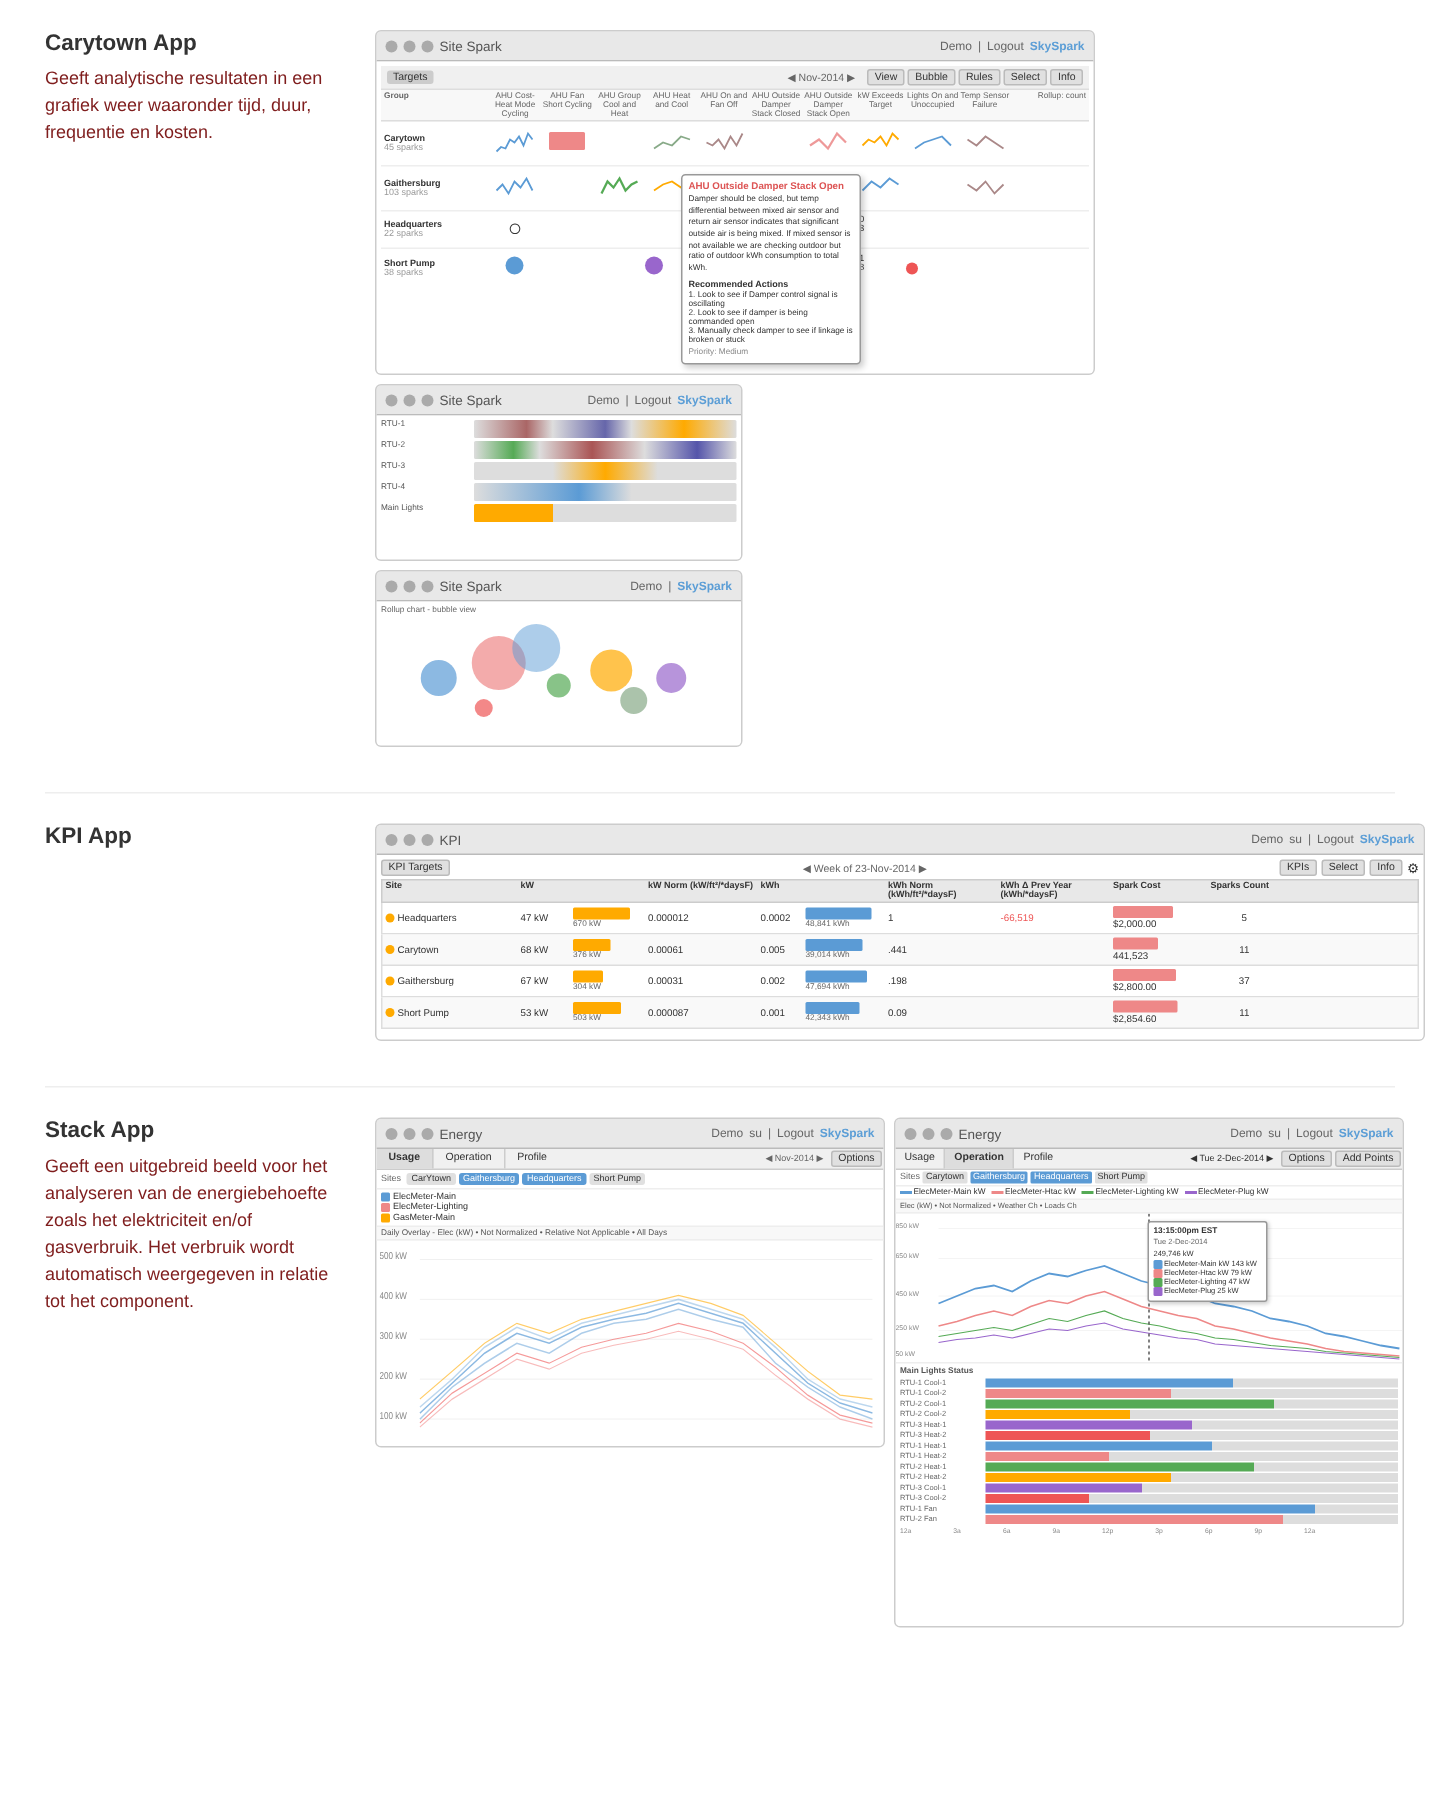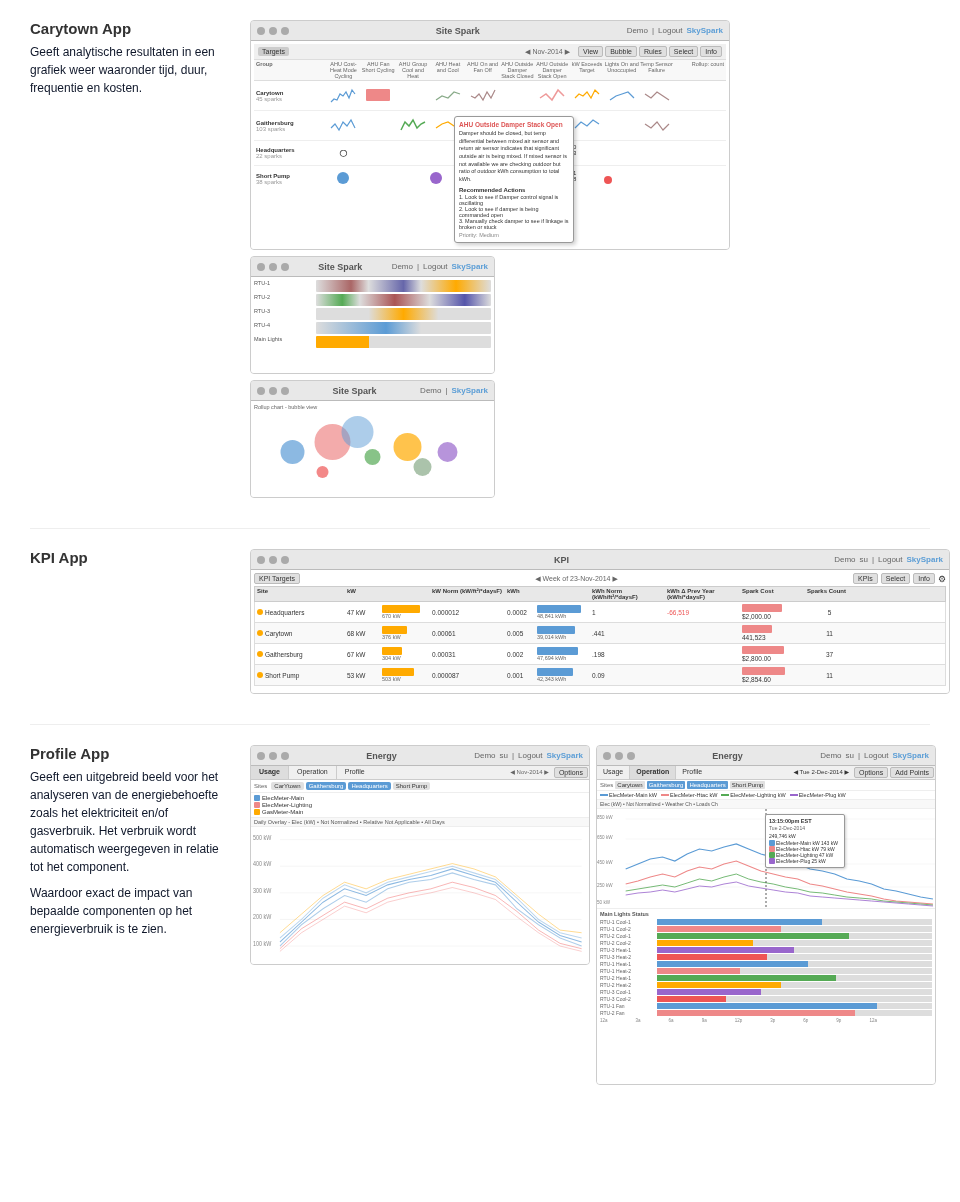--- a/index.html
+++ b/index.html
@@ -32,21 +32,21 @@
 
     .section-title {
       font-size: 15px;
       font-weight: bold;
       color: #333;
       margin-bottom: 6px;
     }
 
     .section-body {
       font-size: 12px;
-      color: #0f172a;
+      color: #7f1d1d;
       line-height: 1.5;
     }
 
     .section-screenshots {
       flex: 1;
       display: flex;
       flex-direction: row;
       gap: 6px;
       flex-wrap: wrap;
     }
@@ -79,24 +79,23 @@
 
     .chrome-dot {
       width: 8px;
       height: 8px;
       border-radius: 50%;
       background: #aaa;
     }
 
     .chrome-title {
       flex: 1;
-      text-align: center;
       font-size: 9px;
       color: #555;
-      font-weight: bold;
+      font-weight: normal;
     }
 
     .chrome-btns {
       font-size: 8px;
       color: #666;
       display: flex;
       gap: 4px;
     }
 
     
@@ -633,23 +632,22 @@
           </div>
         </div>
       </div>
     </div>
   </div>
 
   <div class="section-divider"></div>
 
   <div class="section">
     <div class="section-text">
-      <div class="section-title">Profile App</div>
+      <div class="section-title">Stack App</div>
       <div class="section-body" style="margin-bottom:8px;">Geeft een uitgebreid beeld voor het analyseren van de energiebehoefte zoals het elektriciteit en/of gasverbruik. Het verbruik wordt automatisch weergegeven in relatie tot het component.</div>
-      <div class="section-body">Waardoor exact de impact van bepaalde componenten op het energieverbruik is te zien.</div>
     </div>
 
     <div class="energy-section-screenshots">
 
       <div class="energy-top-row">
 
         <div class="screenshot-frame energy-main">
           <div class="app-chrome">
             <div class="chrome-dot"></div>
             <div class="chrome-dot"></div>

